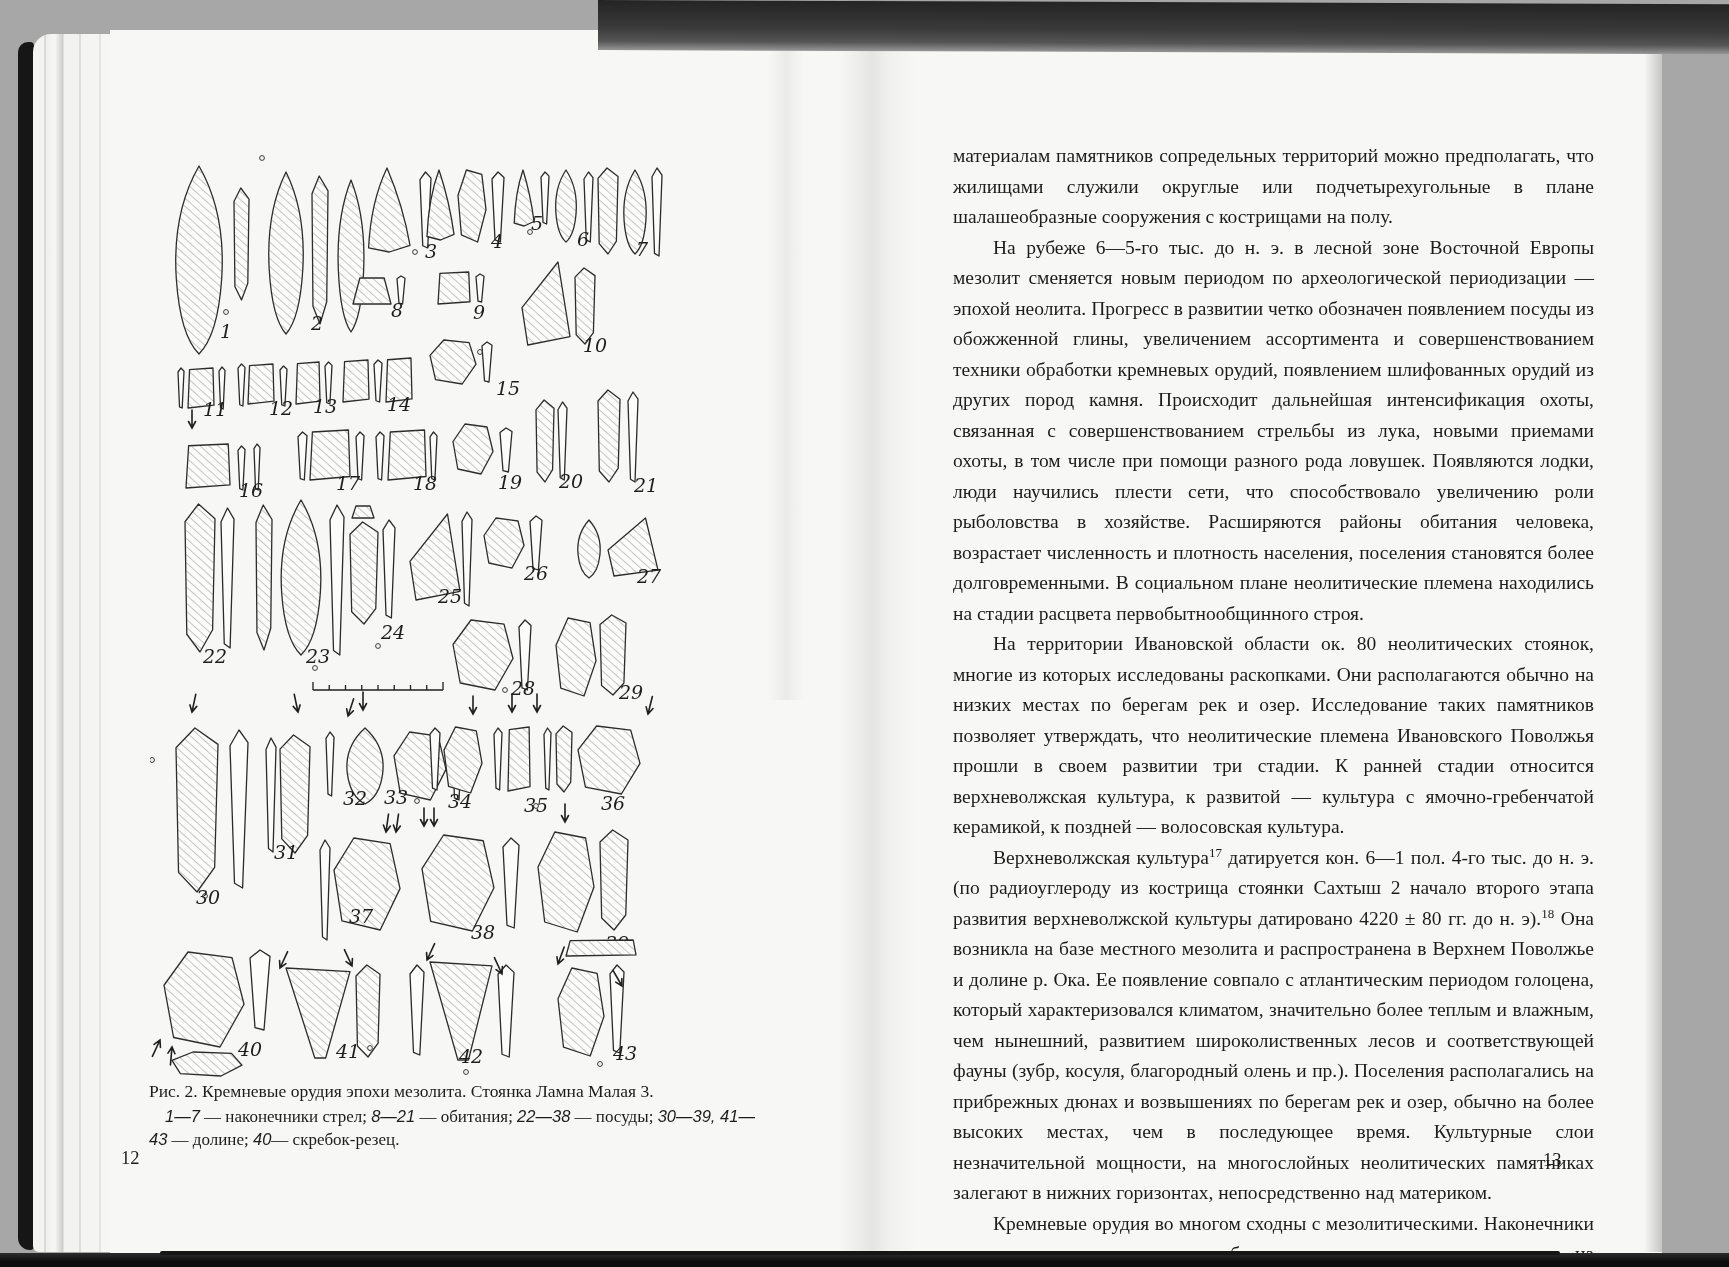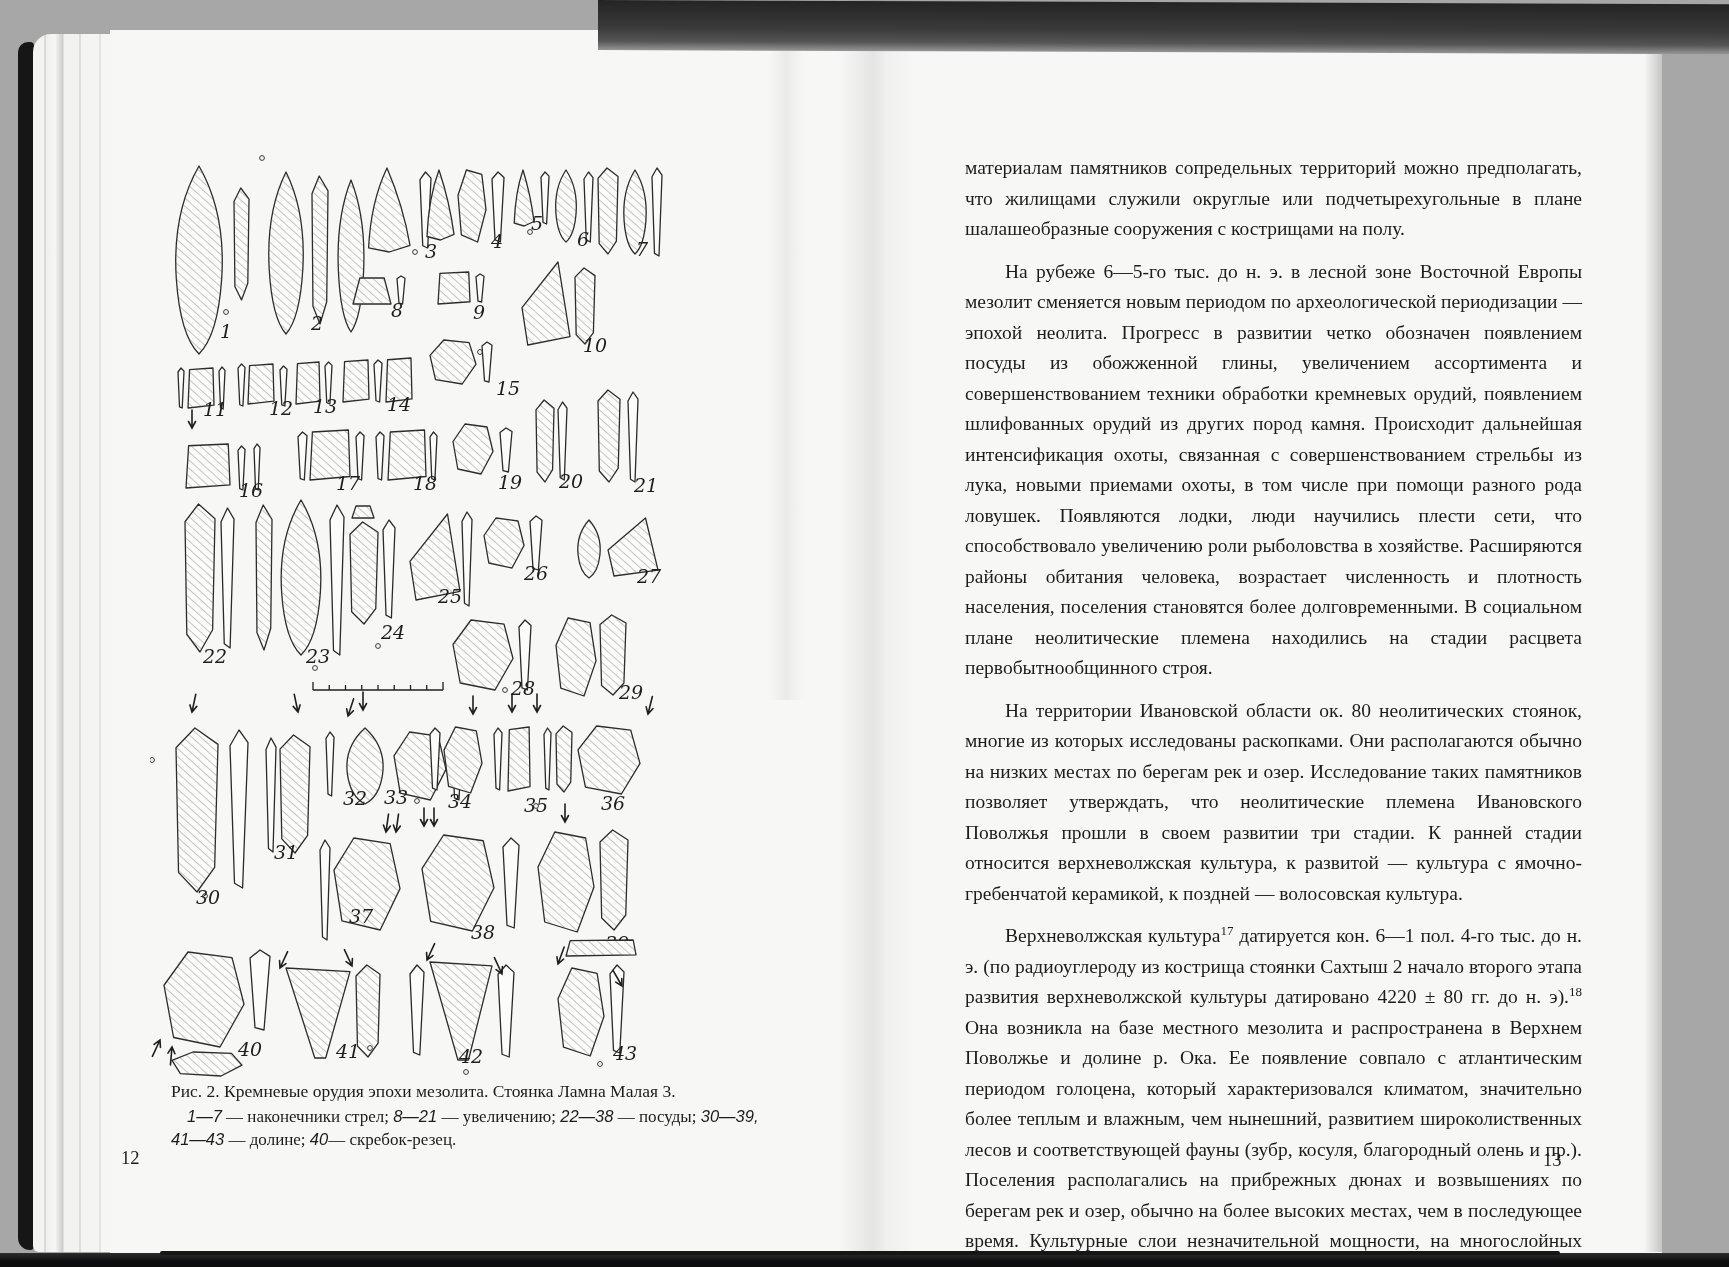--- a/index.html
+++ b/index.html
@@ -28,32 +28,32 @@
   .top-band{position:absolute;left:598px;top:0px;right:0px;height:50px;z-index:10;
     background:linear-gradient(180deg,#242424 0%,#3a3a3a 55%,#555555 82%,#969696 100%);
     transform:skewY(0.22deg);transform-origin:left top;}
   .bottom-band{position:absolute;left:0px;bottom:0px;width:100%;height:14px;z-index:10;
     background:linear-gradient(180deg,#2c2c2c 0%,#0d0d0d 60%);}
   .bottom-band-taper{position:absolute;left:160px;bottom:12px;width:1400px;height:4px;z-index:10;
     background:#161616;border-radius:3px;}
 
   
   #figure-svg{position:absolute;left:150px;top:145px;width:560px;height:945px;z-index:5;}
-  .figure-caption{position:absolute;left:171px;top:1079px;width:606px;z-index:5;color:var(--ink,#1c1c1c);}
+  .figure-caption{position:absolute;left:149px;top:1079px;width:606px;z-index:5;color:var(--ink,#1c1c1c);}
   .caption-title{font-size:17.5px;line-height:24px;margin:0;}
   .caption-legend{font-size:17px;line-height:23px;margin:2px 0 0 0;text-indent:16px;}
   .caption-legend i{font-family:Liberation Sans, sans-serif;font-size:16.5px;}
   .pagenum{position:absolute;font-size:18.5px;color:var(--ink,#1c1c1c);z-index:5;}
   #pagenum-left{left:121px;top:1148px;}
   #pagenum-right{left:1543px;top:1150px;}
 
   
   .body-text{position:absolute;left:953px;top:141px;width:641px;z-index:5;
     color:var(--ink,#1c1c1c);font-size:19.5px;line-height:30.5px;text-align:justify;}
-  .body-text p{margin:12px;font-family:Liberation Serif, serif;}
+  .body-text p{margin:0;font-family:Liberation Serif, serif;}
   .body-text p.indent{text-indent:40px;}
   .body-text sup{font-size:13px;line-height:0;}
 </style>
 </head>
 <body style="--bed: #a7a7a7; --page: #f7f7f5; --ink: #1c1c1c;">
 
 <div class="cover-edge-left"></div>
 <div class="page-edge-stack"></div>
 <div class="pages"></div>
 <div class="gutter-shadow"></div>
@@ -451,21 +451,21 @@
       <line x1="378" y1="685" x2="378" y2="690" stroke="#1f1f1f" stroke-width="1.3"></line>
       <line x1="394.25" y1="685" x2="394.25" y2="690" stroke="#1f1f1f" stroke-width="1.3"></line>
       <line x1="410.5" y1="685" x2="410.5" y2="690" stroke="#1f1f1f" stroke-width="1.3"></line>
       <line x1="426.75" y1="685" x2="426.75" y2="690" stroke="#1f1f1f" stroke-width="1.3"></line>
       <line x1="443" y1="682" x2="443" y2="690" stroke="#1f1f1f" stroke-width="1.3"></line>
     </g>
 </svg>
 
 <div class="figure-caption">
   <p class="caption-title">Рис. 2. Кремневые орудия эпохи мезолита. Стоянка Ламна Малая 3.</p>
-  <p class="caption-legend"><i>1—7</i><span> — наконечники стрел; </span><i>8—21</i><span> — увеличению; </span><i>22—38</i><span> — посуды; </span><i>30—39, 41—43</i><span> — долине; </span><i>40</i><span>— скребок-резец.</span></p>
+  <p class="caption-legend"><i>1—7</i><span> — наконечники стрел; </span><i>8—21</i><span> — обитания; </span><i>22—38</i><span> — посуды; </span><i>30—39, 41—43</i><span> — долине; </span><i>40</i><span>— скребок-резец.</span></p>
 </div>
 
 <div class="pagenum" id="pagenum-left">12</div>
 
 <div class="body-text">
     <p class="">материалам памятников сопредельных территорий можно предполагать, что жилищами служили округлые или подчетырехугольные в плане шалашеобразные сооружения с кострищами на полу.</p>
     <p class="indent">На рубеже 6—5-го тыс. до н. э. в лесной зоне Восточной Европы мезолит сменяется новым периодом по археологической периодизации — эпохой неолита. Прогресс в развитии четко обозначен появлением посуды из обожженной глины, увеличением ассортимента и совершенствованием техники обработки кремневых орудий, появлением шлифованных орудий из других пород камня. Происходит дальнейшая интенсификация охоты, связанная с совершенствованием стрельбы из лука, новыми приемами охоты, в том числе при помощи разного рода ловушек. Появляются лодки, люди научились плести сети, что способствовало увеличению роли рыболовства в хозяйстве. Расширяются районы обитания человека, возрастает численность и плотность населения, поселения становятся более долговременными. В социальном плане неолитические племена находились на стадии расцвета первобытнообщинного строя.</p>
     <p class="indent">На территории Ивановской области ок. 80 неолитических стоянок, многие из которых исследованы раскопками. Они располагаются обычно на низких местах по берегам рек и озер. Исследование таких памятников позволяет утверждать, что неолитические племена Ивановского Поволжья прошли в своем развитии три стадии. К ранней стадии относится верхневолжская культура, к развитой — культура с ямочно-гребенчатой керамикой, к поздней — волосовская культура.</p>
     <p class="indent">Верхневолжская культура<sup>17</sup> датируется кон. 6—1 пол. 4-го тыс. до н. э. (по радиоуглероду из кострища стоянки Сахтыш 2 начало второго этапа развития верхневолжской культуры датировано 4220 ± 80 гг. до н. э).<sup>18</sup> Она возникла на базе местного мезолита и распространена в Верхнем Поволжье и долине р. Ока. Ее появление совпало с атлантическим периодом голоцена, который характеризовался климатом, значительно более теплым и влажным, чем нынешний, развитием широколиственных лесов и соответствующей фауны (зубр, косуля, благородный олень и пр.). Поселения располагались на прибрежных дюнах и возвышениях по берегам рек и озер, обычно на более высоких местах, чем в последующее время. Культурные слои незначительной мощности, на многослойных неолитических памятниках залегают в нижних горизонтах, непосредственно над материком.</p>
     <p class="indent">Кремневые орудия во многом сходны с мезолитическими. Наконечники стрел, вкладыши, резцы, скребки изготовлялись преимущественно на пластинах; господствуют конические и призматические нуклеусы. Большое количество сечений пластин указывает на использование их в качестве вкладышей всевозможных орудий. Наряду с пластинчатой развивается и техника изготовления орудий на отщепах. На стоянках Сахтыш 1 и 2 (см. №№ 259, 260) встречены костяные орудия особых форм, типичных только для верхневолжской культуры.</p>

